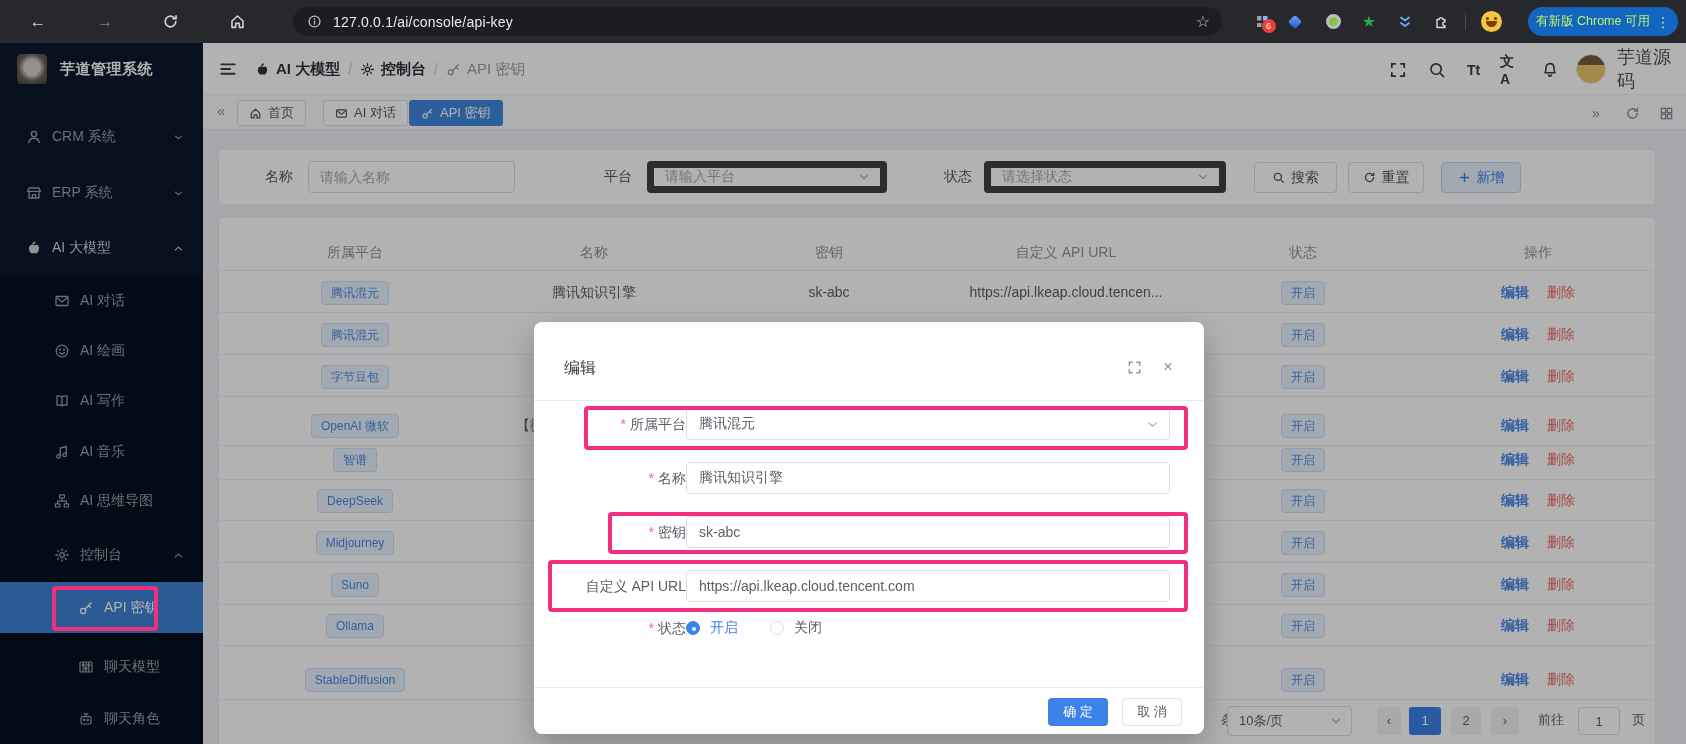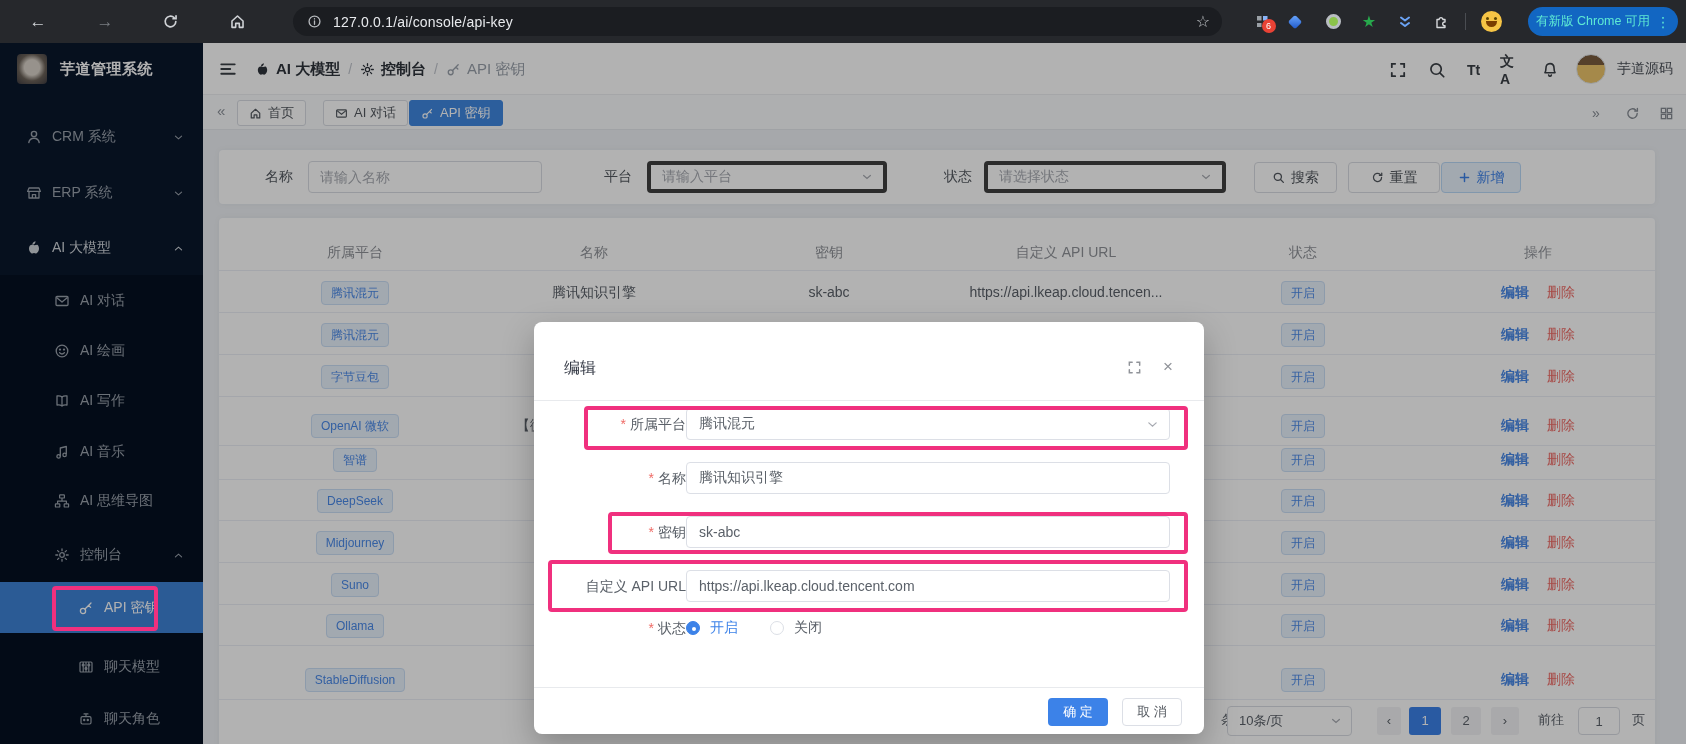--- a/index.html
+++ b/index.html
@@ -33,21 +33,21 @@
   .ext-star { color:#27a94c; font-size:16px; line-height:1; }
   .ext-chev { color:#6ba3f5; }
   .ext-puzzle { color:#d7d9dc; }
   .ext-sep { width:1px; height:17px; background:#4a4d52; }
   .emoji-face { position:relative; width:21px; height:21px; border-radius:50%; background:#f6c445; }
   .emoji-face::before { content:""; position:absolute; left:5px; top:6px; width:3px; height:3px; border-radius:50%;
                         background:#5b4300; box-shadow:8px 0 0 #5b4300; }
   .emoji-face::after { content:""; position:absolute; left:5px; top:10px; width:11px; height:6px;
                        border-radius:0 0 10px 10px; background:#7a3d00; }
   .update-pill { position:absolute; left:1528px; top:7px; height:29px; width:150px; border-radius:15px;
-                 background:#1266c2; color:#5eead4; display:flex; align-items:center; justify-content:center;
+                 background:#1266c2; color:#bef264; display:flex; align-items:center; justify-content:center;
                  font-size:12.5px; gap:6px; }
   .update-pill .dots { font-size:14px; }
 
   
   .app { position:absolute; left:0; top:43px; right:0; bottom:0; background:#eef1f5; }
 
   
   .sidebar { position:absolute; left:0; top:0; width:203px; bottom:0; background:#09172b; z-index:1; }
   .side-logo { position:absolute; left:0; top:0; width:100%; height:52px; display:flex; align-items:center; }
   .logo-img { width:30px; height:30px; border-radius:4px; margin-left:17px;
@@ -69,21 +69,21 @@
   .crumb { display:flex; align-items:center; gap:6px; font-size:15px; color:#2f343c; font-weight:bold; }
   .crumb svg { width:15px; height:15px; }
   .crumb.muted { color:#99a0aa; font-weight:normal; }
   .crumb-sep { color:#c0c4cc; font-size:14px; }
   .hico { position:absolute; top:17px; width:19px; height:19px; color:#3a3f45; cursor:pointer; font-size:14px;
           display:flex; align-items:center; justify-content:center; font-weight:bold; }
   .hico svg { width:18px; height:18px; }
   .havatar { position:absolute; left:1373px; top:11px; width:30px; height:30px; border-radius:50%;
              background:linear-gradient(180deg,#7a5c3e 0 36%, #ecc56a 36%); border:1px solid #e2e5e9; }
   .huser { position:absolute; left:1414px; top:0; height:52px; display:flex; align-items:center;
-           font-size:14px; color:#4a4f57; }
+           font-size:18px; color:#4a4f57; }
 
   
   .tabbar { position:absolute; left:203px; top:52px; right:0; height:35px; background:#fafbfc;
             border-bottom:1px solid #e6e8ec; }
   .tab-collapse { position:absolute; left:14px; top:7px; color:#8a9099; font-size:15px; cursor:pointer; }
   .tab { position:absolute; top:5px; height:26px; border:1px solid #d8dce3; background:#fff; border-radius:3px;
          display:flex; align-items:center; padding:0 11px; font-size:13px; color:#53585f; gap:6px; cursor:pointer; }
   .tab svg { width:13px; height:13px; }
   .tab.active { background:#3f87e0; border-color:#3f87e0; color:#fff; }
   .tb-ico { position:absolute; top:9px; width:18px; height:18px; color:#868c94; cursor:pointer;
@@ -91,21 +91,21 @@
   .tb-ico svg { width:15px; height:15px; }
 
   
   .content { position:absolute; left:203px; top:87px; right:0; bottom:0; background:#eef1f5; }
   .card { position:absolute; left:16px; width:1436px; background:#fff; border-radius:4px;
           box-shadow:0 0 6px rgba(31,45,61,.05); }
   .card.filter { top:20px; height:54px; }
   .card.table { top:88px; height:700px; }
 
   .f-label { position:absolute; top:0; height:54px; display:flex; align-items:center; font-size:14px; color:#53585f; }
-  .f-input, .f-select { position:absolute; top:11px; height:32px; border:4px solid #404040; border-radius:4px;
+  .f-input, .f-select { position:absolute; top:11px; height:32px; border:7px solid #404040; border-radius:4px;
           background:#fff; font-size:14px; color:#5b6169; display:flex; align-items:center; padding:0 11px; }
   input.f-real { position:absolute; top:11px; height:32px; border:1px solid #d9dce2; border-radius:4px;
           font-size:14px; color:#5b6169; padding:0 11px; outline:none;
           font-family:"Liberation Sans",sans-serif; }
   input.f-real::placeholder, .ph { color:#a8abb2; }
   .f-select .sel-chev { position:absolute; right:10px; width:12px; height:12px; color:#a8abb2; }
   .btn { position:absolute; top:12px; height:31px; border:1px solid #d9dce2; background:#fff; border-radius:4px;
          font-size:14px; color:#53585f; display:flex; align-items:center; justify-content:center; gap:6px; cursor:pointer; }
   .btn svg { width:13px; height:13px; }
   .btn.primary-light { background:#e9f2fd; border-color:#b9d8f7; color:#3c82e8; }
@@ -446,21 +446,21 @@
             <rect x="2.5" y="8.9" width="4.6" height="4.6"></rect>
             <rect x="8.9" y="8.9" width="4.6" height="4.6"></rect>
           </svg>
       </span>
     </div>
 
     <div class="content">
 
       <div class="card filter">
         <span class="f-label" style="left:46px">名称</span>
-        <input class="f-real" style="left: 89px; width: 234px;" placeholder="请输入名称">
+        <input class="f-real" style="left: 89px; width: 207px;" placeholder="请输入名称">
         <span class="f-label" style="left:385px">平台</span>
         <div class="f-select" style="left:428px;width:240px">
           <span class="ph">请输入平台</span>
           <svg class="sel-chev" viewBox="0 0 16 16" fill="none" stroke="currentColor" stroke-width="1.6" stroke-linecap="round">
               <path d="M3.5 6l4.5 4 4.5-4"></path>
             </svg>
         </div>
         <span class="f-label" style="left:725px">状态</span>
         <div class="f-select" style="left:765px;width:242px">
           <span class="ph">请选择状态</span>
@@ -468,21 +468,21 @@
               <path d="M3.5 6l4.5 4 4.5-4"></path>
             </svg>
         </div>
         <div class="btn" style="left:1035px;width:83px">
           <svg viewBox="0 0 16 16" fill="none" stroke="currentColor" stroke-width="1.6" stroke-linecap="round">
               <circle cx="7.2" cy="7.2" r="4.4"></circle>
               <path d="M10.5 10.5 14 14"></path>
             </svg>
           <span>搜索</span>
         </div>
-        <div class="btn" style="left:1129px;width:92px">
+        <div class="btn" style="left:1129px;width:76px">
           <svg viewBox="0 0 16 16" fill="none" stroke="currentColor" stroke-width="1.6" stroke-linecap="round">
               <path d="M13 8a5 5 0 1 1-1.6-3.7"></path>
               <path d="M13.2 2.6v2.8h-2.8"></path>
             </svg>
           <span>重置</span>
         </div>
         <div class="btn primary-light" style="left:1222px;width:80px">
           <svg viewBox="0 0 16 16" fill="none" stroke="currentColor" stroke-width="1.8" stroke-linecap="round">
               <path d="M8 3v10M3 8h10"></path>
             </svg>

